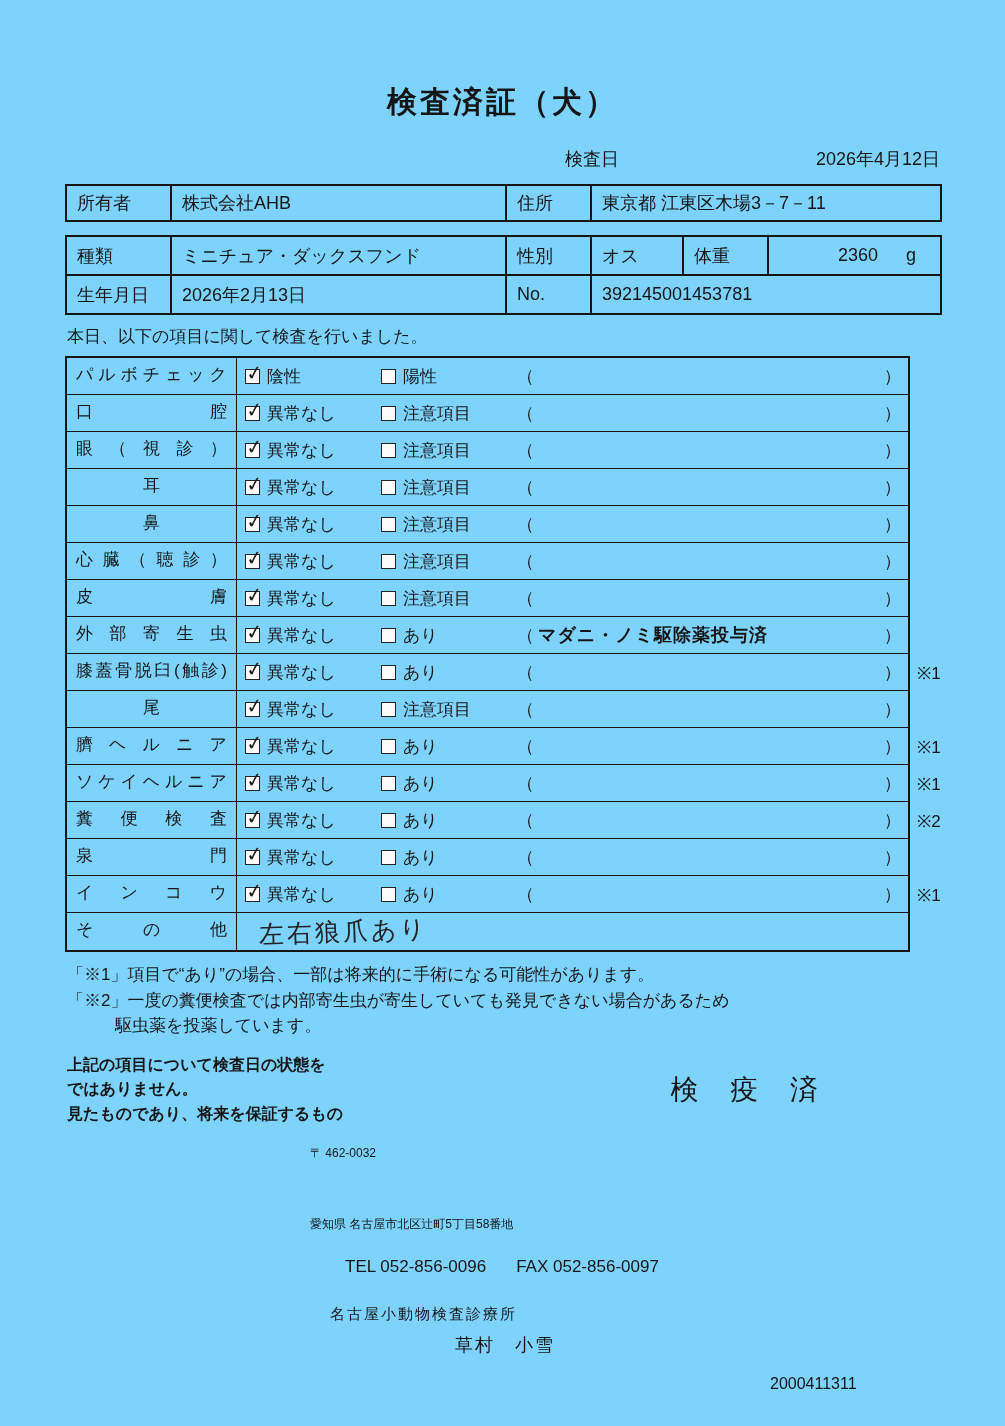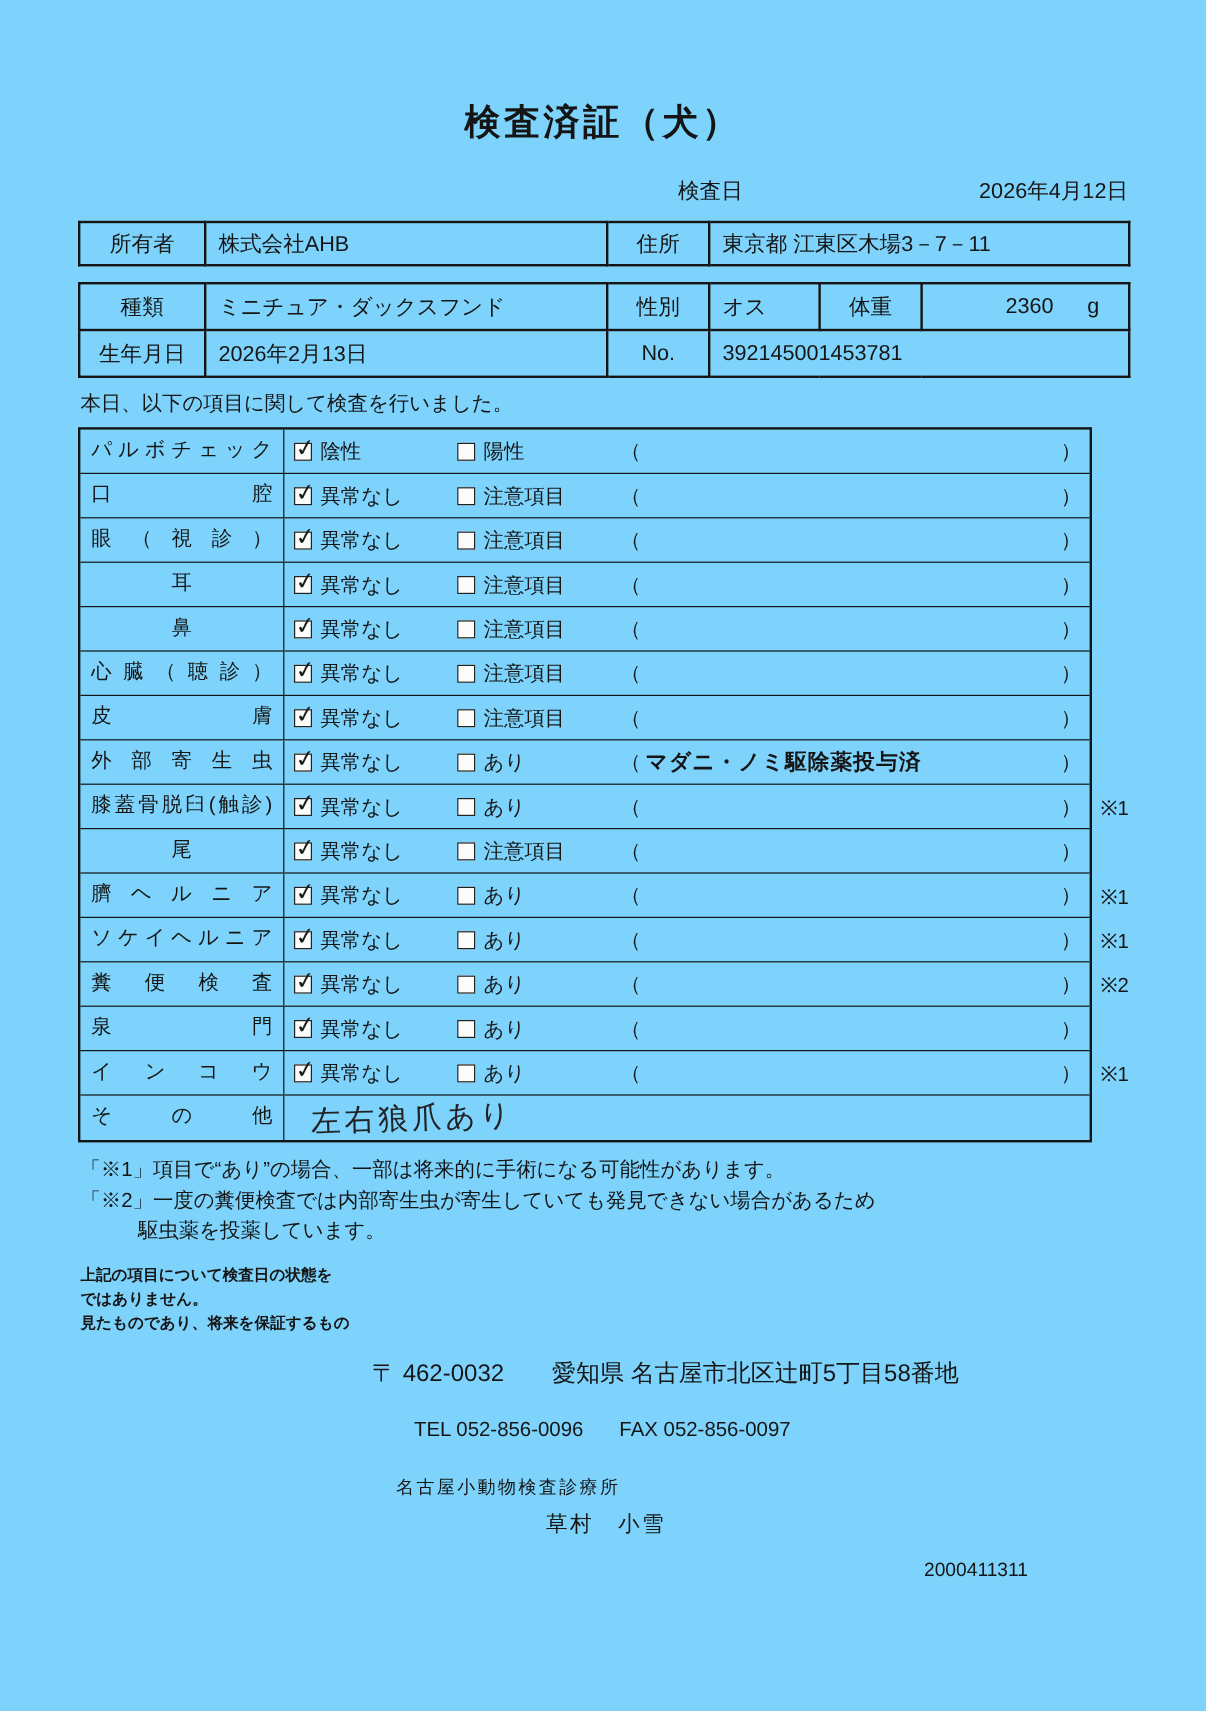--- a/index.html
+++ b/index.html
@@ -8,21 +8,21 @@
     width:1005px; height:1426px; background:#7dd3fc;
     font-family:"Liberation Sans", sans-serif; color:#151515;
     position:relative; overflow:hidden;
   }
   .title { text-align:center; padding-top:82px; font-size:30px; font-weight:600; letter-spacing:3px; }
   .date-row { margin:24px 65px 0 565px; display:flex; justify-content:space-between; font-size:18px; }
 
   table.info { border-collapse:collapse; margin-left:65px; margin-top:13px; table-layout:fixed; }
   table.info td { border:2px solid #151515; font-size:18px; padding:0 10px; height:36px; overflow:hidden; white-space:nowrap; }
   table.pet td { height:39px; }
-  .label-td { text-align:center; font-size:17px; padding:0 4px; }
+  .label-td { font-size:17px; padding:0 4px; }
   .weight-cell { display:flex; align-items:center; justify-content:flex-end; gap:28px; padding-right:14px; height:35px; border:none; }
 
   .intro { margin:10px 0 0 67px; font-size:17px; }
 
   .insp { margin:8px 0 0 65px; width:845px; border:2px solid #151515; }
   .irow { display:flex; height:37px; border-bottom:1.6px solid #151515; position:relative; }
   .irow:last-child { border-bottom:none; }
   .ilabel { width:170px; border-right:1.6px solid #151515; line-height:34px; padding:0 9px;
             font-size:17px; text-align:justify; text-align-last:justify; white-space:nowrap; overflow:hidden; }
   .ilabel.center { text-align:center; text-align-last:center; }
@@ -33,24 +33,24 @@
   .paren { flex:1; display:flex; justify-content:space-between; align-items:center; padding-right:7px; }
   .pgroup { display:flex; align-items:center; }
   .note { font-size:18px; font-weight:600; letter-spacing:1px; margin-left:4px; }
   .mark { position:absolute; left:calc(100% + 9px); top:0; height:100%; display:flex; align-items:center; font-size:17px; white-space:nowrap; }
   .hand { font-size:25px; margin-left:14px; transform:rotate(-2deg); letter-spacing:3px; color:#222; }
 
   .fnotes { margin:10px 0 0 67px; font-size:17px; line-height:1.5; }
   .fnote-indent { padding-left:48px; }
 
   .bottom-row { display:flex; margin:14px 940px 0 67px; width:873px; align-items:center; }
-  .disclaimer { font-size:13px; font-weight:600; line-height:1.55; }
+  .disclaimer { font-size:16px; font-weight:600; line-height:1.55; }
   .stamp { font-size:28px; letter-spacing:12px; margin-left:auto; margin-right:110px; font-weight:500; white-space:nowrap; }
 
-  .addr { margin:18px 0 0 310px; font-size:20px; display:flex; gap:40px; }
+  .addr { margin:18px 0 0 310px; font-size:12px; display:flex; gap:54px;flex-direction:column; }
   .telfax { margin:24px 0 0 345px; font-size:17px; display:flex; gap:30px; }
   .clinic { margin:28px 0 0 330px; font-size:15px; letter-spacing:2px; }
   .staff { margin:9px 0 0 455px; font-size:18px; letter-spacing:2px; }
   .code { margin:18px 0 0 770px; font-size:16px; }
 </style>
 </head>
 <body>
 
 <div class="paper">
 
@@ -458,20 +458,21 @@
     <div>「※2」一度の糞便検査では内部寄生虫が寄生していても発見できない場合があるため</div>
     <div class="fnote-indent">駆虫薬を投薬しています。</div>
   </div>
 
   <div class="bottom-row">
     <div class="disclaimer">
       <div>上記の項目について検査日の状態を</div>
       <div>ではありません。</div>
       <div>見たものであり、将来を保証するもの</div>
     </div>
+    <div class="stamp">検 疫 済</div>
   </div>
 
   <div class="addr">
     <span>〒 462-0032</span>
     <span>愛知県 名古屋市北区辻町5丁目58番地</span>
   </div>
 
   <div class="telfax">
     <span>TEL 052-856-0096</span>
     <span>FAX 052-856-0097</span>

